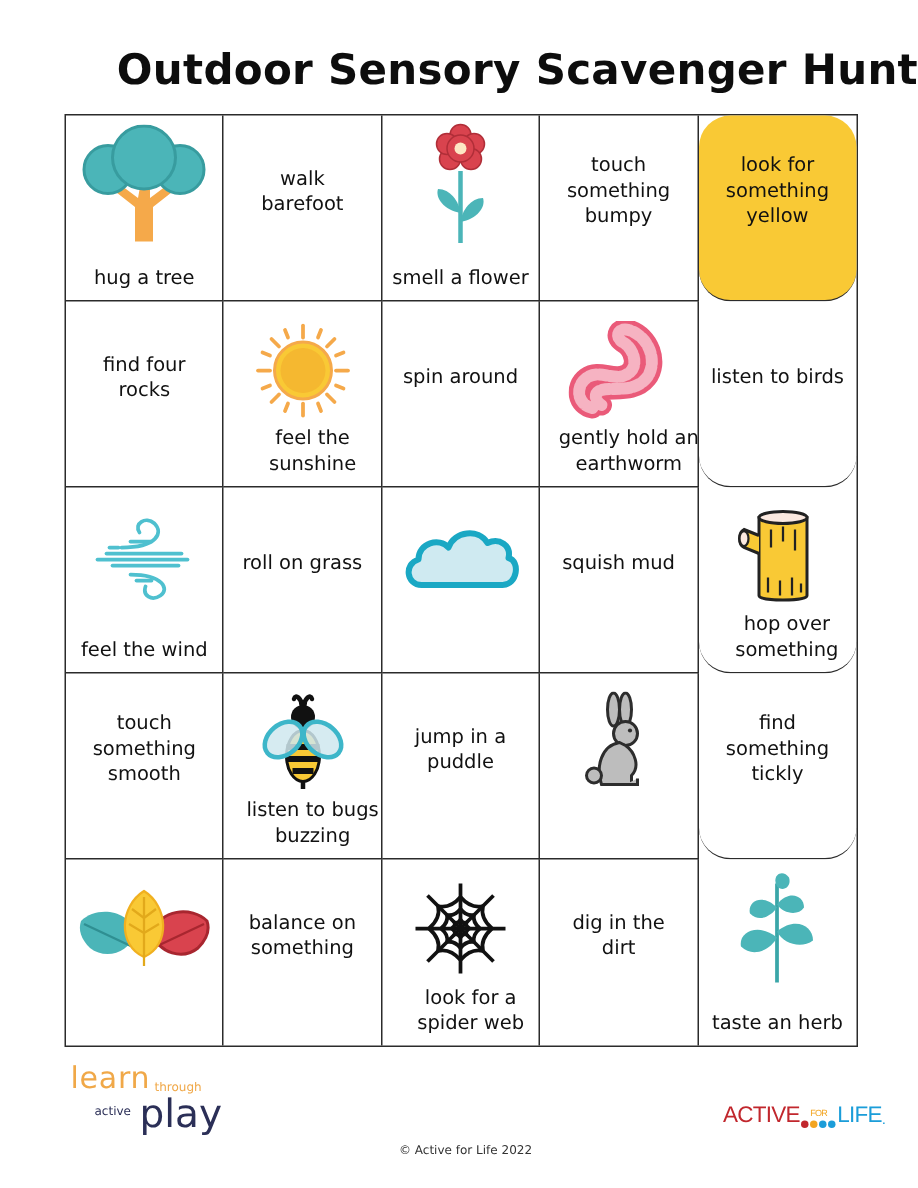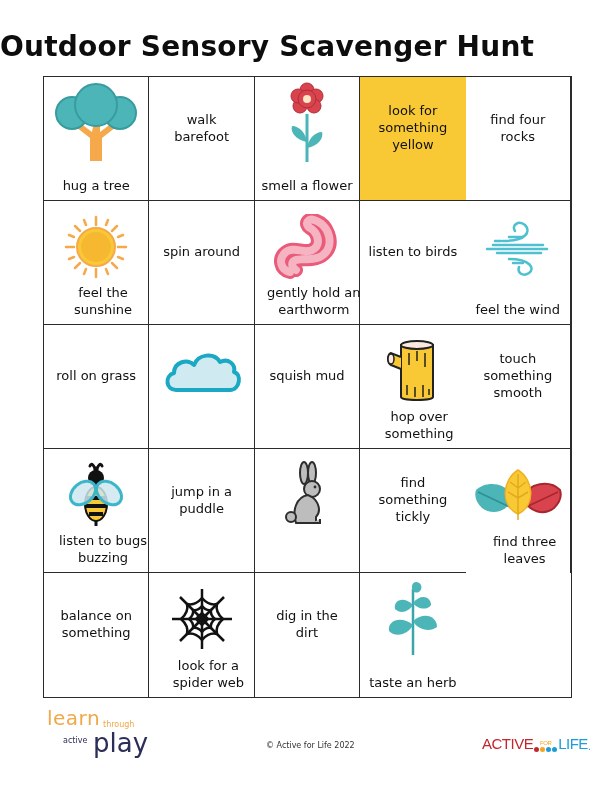--- a/index.html
+++ b/index.html
@@ -1,33 +1,33 @@
 <!DOCTYPE html>
 <html><head>
 <meta charset="utf-8">
 <style>
   html, body { margin: 0; padding: 0; background: #ffffff; }
   body { width: 612px; height: 792px; position: relative; overflow: hidden; font-family: "DejaVu Sans", sans-serif; color: #111; }
-  .title { position: absolute; top: 30px; left: 0; width: 612px; text-align: left; font-size: 28px; font-weight: bold; letter-spacing: 0.2px; color: #0d0d0d; }
+  .title { position: absolute; top: 30px; left: 0; width: 612px; text-align: right; font-size: 28px; font-weight: bold; letter-spacing: 0.2px; color: #0d0d0d; }
   .grid { position: absolute; left: 43px; top: 76px; width: 529px; height: 622px; display: grid; grid-template-columns: repeat(5, 1fr); grid-template-rows: repeat(5, 1fr); border: 1.5px solid #2b2b2b; box-sizing: border-box; }
   .cell { border-right: 1.5px solid #2b2b2b; border-bottom: 1.5px solid #2b2b2b; position: relative; box-sizing: border-box; display: flex; flex-direction: column; align-items: center; justify-content: center; text-align: center; }
-  .cell.c5 { border-right: none; }
+  .cell.c5 { border-right: none; border-radius: 21px; }
   .cell.r5 { border-bottom: none; }
   .cell.yellow { background: #f9c935; }
   .cell .label { font-size: 13px; line-height: 17px; padding: 0 6px; }
   .cell.has-icon { justify-content: flex-start; }
   .cell.has-icon .icon { margin-top: 8px; height: 76px; display: flex; align-items: center; justify-content: center; }
   .cell.has-icon .label { position: absolute; bottom: 6px; left: 0; right: 0; }
   .cell.text-only .label { margin-top: -22px; }
   .footer-logo-left { position: absolute; left: 43px; top: 706px; width: 120px; height: 52px; }
   .learn { position: absolute; left: 4px; top: 0; font-size: 20px; color: #f0a848; letter-spacing: 0.5px; }
   .through { position: absolute; left: 60px; top: 14px; font-size: 8px; color: #f0a848; }
   .active-small { position: absolute; left: 20px; top: 30px; font-size: 8px; color: #2b2f57; }
   .play { position: absolute; left: 50px; top: 22px; font-size: 26px; color: #2b2f57; }
-  .copyright { position: absolute; left: 266px; top: 741px; font-size: 8px; color: #333; text-align: right; }
+  .copyright { position: absolute; left: 266px; top: 762px; font-size: 8px; color: #333; text-align: right; }
   .afl-logo { position: absolute; left: 482px; top: 735px; font-size: 15px; font-family: "Liberation Sans", sans-serif; letter-spacing: -0.5px; display: flex; align-items: flex-end; }
   .afl-active { color: #c1272d; font-weight: normal; }
   .afl-for { color: #f3a521; font-size: 6px; margin: 0 1px; display: flex; flex-direction: column; align-items: center; line-height: 6px; }
   .dots { display: flex; gap: 1px; margin-top: 1px; }
   .dot { width: 5px; height: 5px; border-radius: 50%; }
   .afl-life { color: #1b9dd9; font-weight: normal; }
 </style>
 </head>
 <body>
 
@@ -60,20 +60,23 @@
             <circle cx="34" cy="14" r="7"></circle>
             <circle cx="32" cy="24" r="7"></circle>
           <circle cx="18" cy="24" r="7"></circle>
             <circle cx="16" cy="14" r="7"></circle>
           <circle cx="25" cy="17" r="9"></circle>
         </g>
         <circle cx="25" cy="17" r="4" fill="#fde7c4"></circle>
       </svg>
     </div>
     <span class="label">smell a flower</span>
+  </div>
+  <div class="cell text-only">
+    <span class="label" style="width:70px">touch something bumpy</span>
   </div>
   <div class="cell text-only c5 yellow">
     <span class="label" style="width:70px">look for something yellow</span>
   </div>
 
   <div class="cell text-only">
     <span class="label" style="width:70px">find four rocks</span>
   </div>
   <div class="cell has-icon">
     <div class="icon">
@@ -216,21 +219,20 @@
     <div class="icon">
       <svg width="92" height="54" viewBox="0 0 92 54">
         <path d="M4 22 C14 12 36 14 40 30 C36 44 20 48 10 40 C4 34 2 28 4 22 Z" fill="#4bb5b8"></path>
         <path d="M6 24 L40 40" stroke="#2f8f92" stroke-width="1.5"></path>
         <path d="M88 22 C78 12 56 14 52 30 C56 44 72 48 82 40 C88 34 90 28 88 22 Z" fill="#d9434e" stroke="#a8262f" stroke-width="2"></path>
         <path d="M86 24 L52 40" stroke="#a8262f" stroke-width="1.5"></path>
         <path d="M46 2 C30 12 28 38 46 46 C64 38 62 12 46 2 Z" fill="#f9c935" stroke="#f0b020" stroke-width="1.5"></path>
         <path d="M46 6 L46 52 M46 20 L38 14 M46 20 L54 14 M46 30 L36 24 M46 30 L56 24" stroke="#e2a91b" stroke-width="1.5" fill="none"></path>
       </svg>
     </div>
-    <span class="label" style="width:80px;left:13px">find three leaves</span>
   </div>
   <div class="cell text-only r5">
     <span class="label" style="width:80px">balance on something</span>
   </div>
   <div class="cell has-icon r5">
     <div class="icon">
       <svg width="66" height="66" viewBox="0 0 66 66">
         <g stroke="#111" stroke-width="2.5" fill="none">
           <line x1="33" y1="3" x2="33" y2="63"></line>
             <line x1="3" y1="33" x2="63" y2="33"></line>

